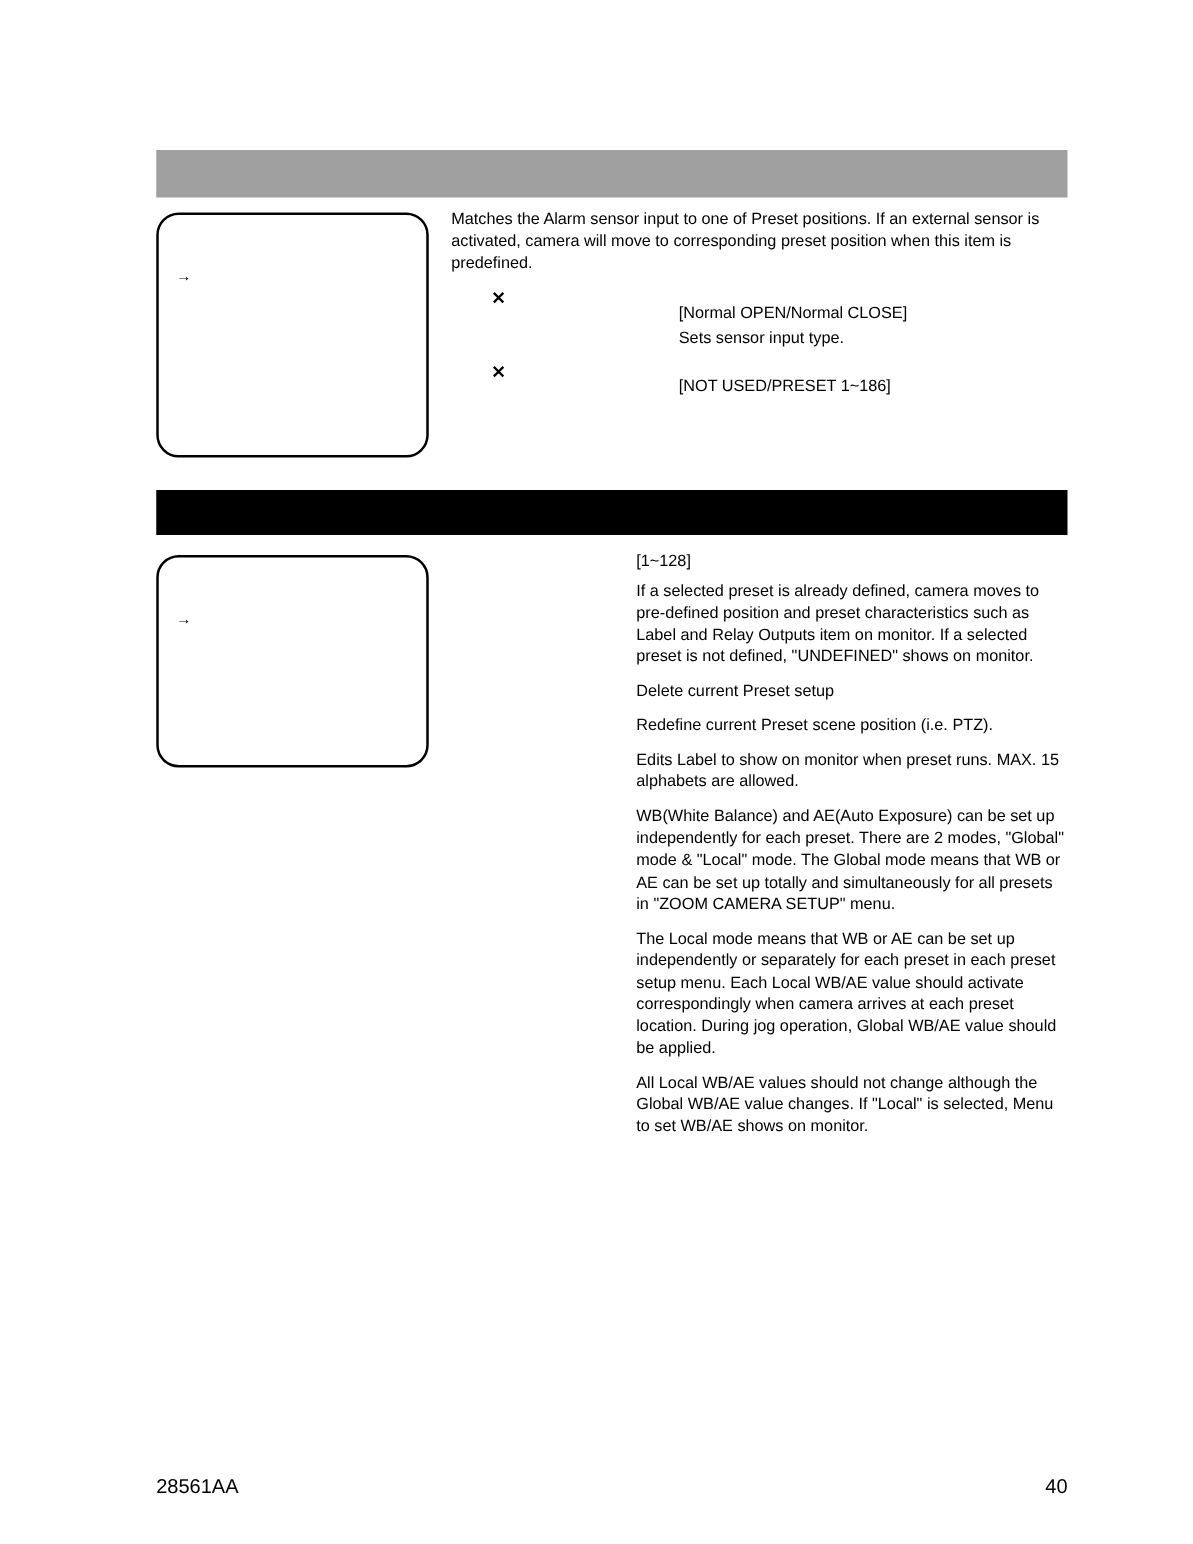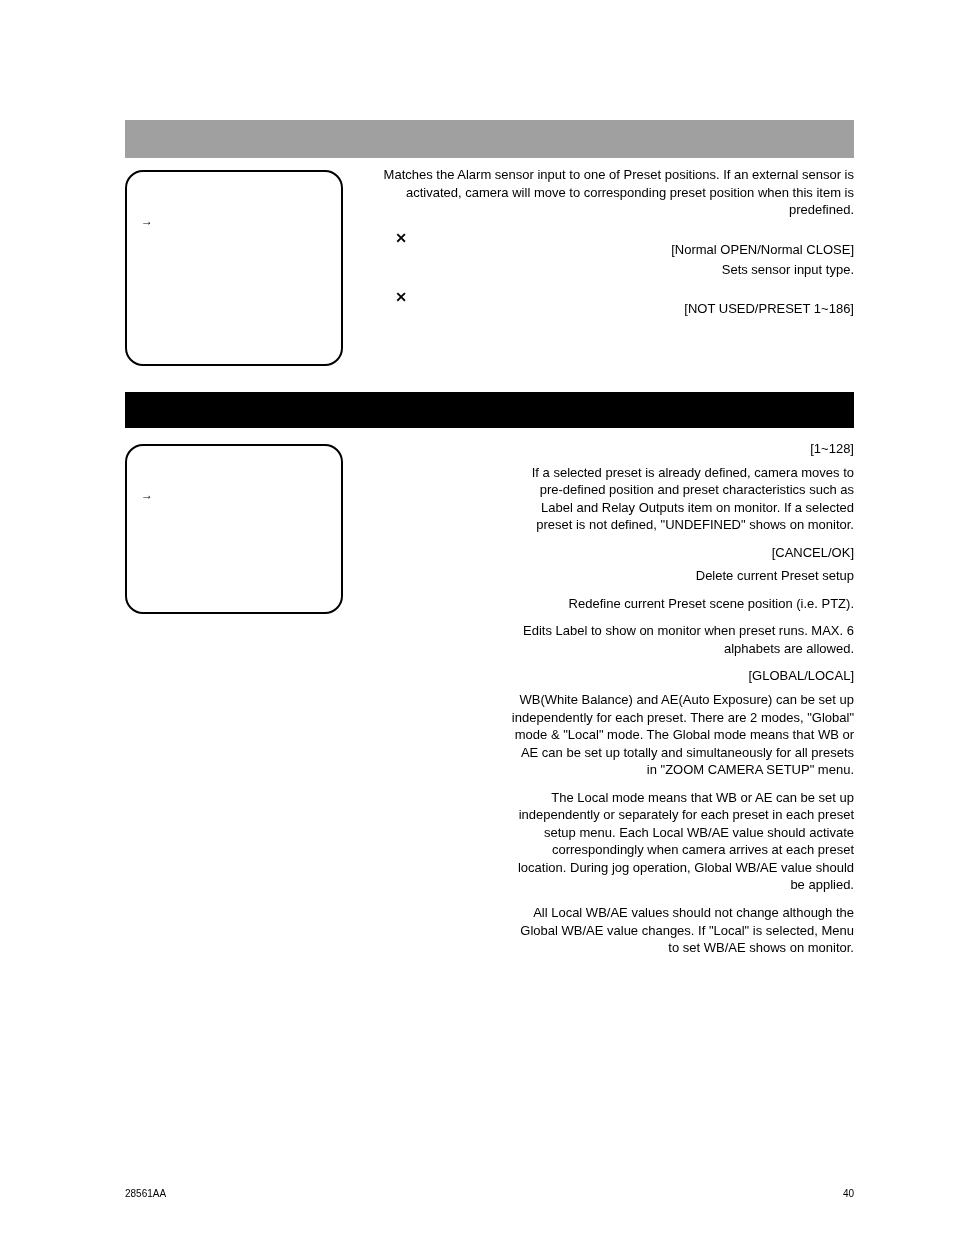--- a/index.html
+++ b/index.html
@@ -8,33 +8,33 @@
     .bar-gray { background: #a0a0a0; height: 38px; width: 100%; margin-bottom: 6px; }
     .bar-black { background: #000000; height: 36px; width: 100%; margin-bottom: 10px; }
     .row { display: flex; align-items: flex-start; gap: 18px; }
     .screen-box {
       width: 218px; height: 196px; border: 2px solid #000; border-radius: 18px;
       padding: 28px 14px 14px 14px; font-size: 12px; flex: 0 0 218px;
       margin-top: 6px;
     }
     .screen-box.small { height: 170px; }
     .arrow-line { margin-top: 14px; font-size: 12px; }
-    .content-col { flex: 1; font-size: 13px; line-height: 1.35; text-align: right; }
+    .content-col { flex: 1; font-size: 13px; line-height: 1.35; }
     .intro { margin: 2px 0 10px 0; }
     .bullet-row { display: flex; align-items: flex-start; gap: 28px; margin-bottom: 6px; padding-left: 32px; }
     .bullet-mark { flex: 0 0 14px; font-weight: bold; font-size: 14px; }
     .bullet-label { flex: 0 0 80px; min-height: 1px; }
     .bullet-body { flex: 1; margin-top: 12px; }
     .bullet-body p { margin-bottom: 3px; }
     .section2 { margin-top: 26px; }
     .row2 { display: flex; align-items: flex-start; gap: 18px; }
     .para { margin: 4px 0 10px 0; }
     .para-tight { margin: 2px 0 6px 0; }
     .inner-right { padding-left: 148px; }
-    .footer { position: absolute; left: 125px; right: 100px; bottom: 36px; display: flex; justify-content: space-between; font-size: 10px; }
+    .footer { position: absolute; left: 125px; right: 100px; bottom: 36px; display: flex; justify-content: space-between; font-size: 16px; }
   </style>
 </head>
 <body>
 
 <div class="page">
 
   <div class="bar-gray"></div>
 
   <div class="row">
     <div class="screen-box">
@@ -67,28 +67,26 @@
 
     <div class="row2">
       <div class="screen-box small">
         <div class="arrow-line">→</div>
       </div>
 
       <div class="content-col inner-right">
         <p class="para-tight">[1~128]</p>
         <p class="para">If a selected preset is already defined, camera moves to pre-defined position and preset characteristics such as Label and Relay Outputs item on monitor. If a selected preset is not defined, "UNDEFINED" shows on monitor.</p>
 
-        <p class="para-tight">[CANCEL/OK]</p>
         <p class="para">Delete current Preset setup</p>
 
         <p class="para">Redefine current Preset scene position (i.e. PTZ).</p>
 
-        <p class="para">Edits Label to show on monitor when preset runs. MAX. 6 alphabets are allowed.</p>
+        <p class="para">Edits Label to show on monitor when preset runs. MAX. 15 alphabets are allowed.</p>
 
-        <p class="para-tight">[GLOBAL/LOCAL]</p>
         <p class="para">WB(White Balance) and AE(Auto Exposure) can be set up independently for each preset. There are 2 modes, "Global" mode &amp; "Local" mode. The Global mode means that WB or AE can be set up totally and simultaneously for all presets in "ZOOM CAMERA SETUP" menu.</p>
 
         <p class="para">The Local mode means that WB or AE can be set up independently or separately for each preset in each preset setup menu. Each Local WB/AE value should activate correspondingly when camera arrives at each preset location. During jog operation, Global WB/AE value should be applied.</p>
 
         <p class="para">All Local WB/AE values should not change although the Global WB/AE value changes. If "Local" is selected, Menu to set WB/AE shows on monitor.</p>
       </div>
     </div>
   </div>
 
   <div class="footer">

